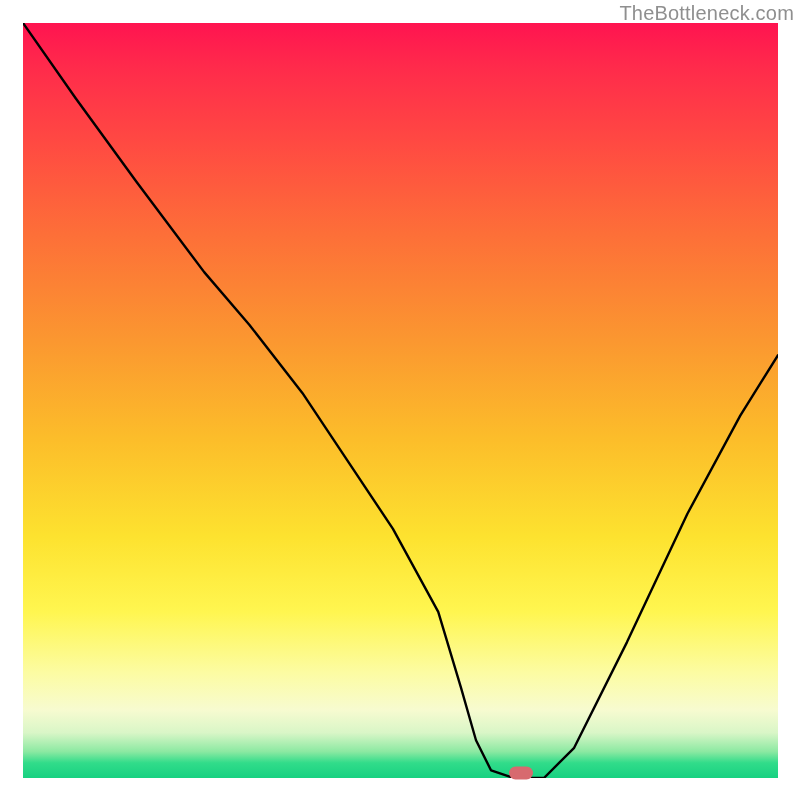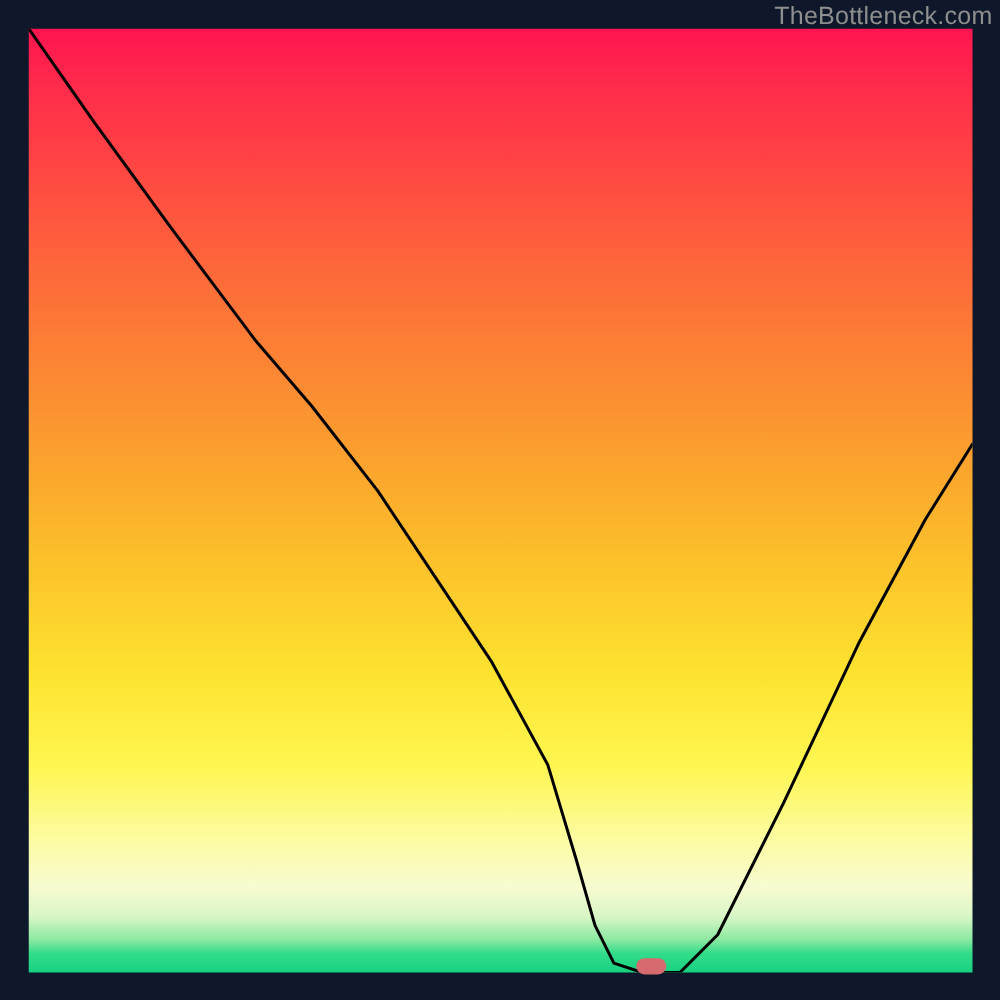--- a/index.html
+++ b/index.html
@@ -8,21 +8,21 @@
     width: 800px;
     height: 800px;
     background: #000;
     overflow: hidden;
     font-family: Arial, Helvetica, sans-serif;
   }
   .frame {
     position: relative;
     width: 800px;
     height: 800px;
-    background: #0f172a;
+    background: #ffffff;
   }
   .plot-area {
     position: absolute;
     left: 23px;
     top: 23px;
     width: 755px;
     height: 755px;
     
     background: linear-gradient(
       to bottom,

